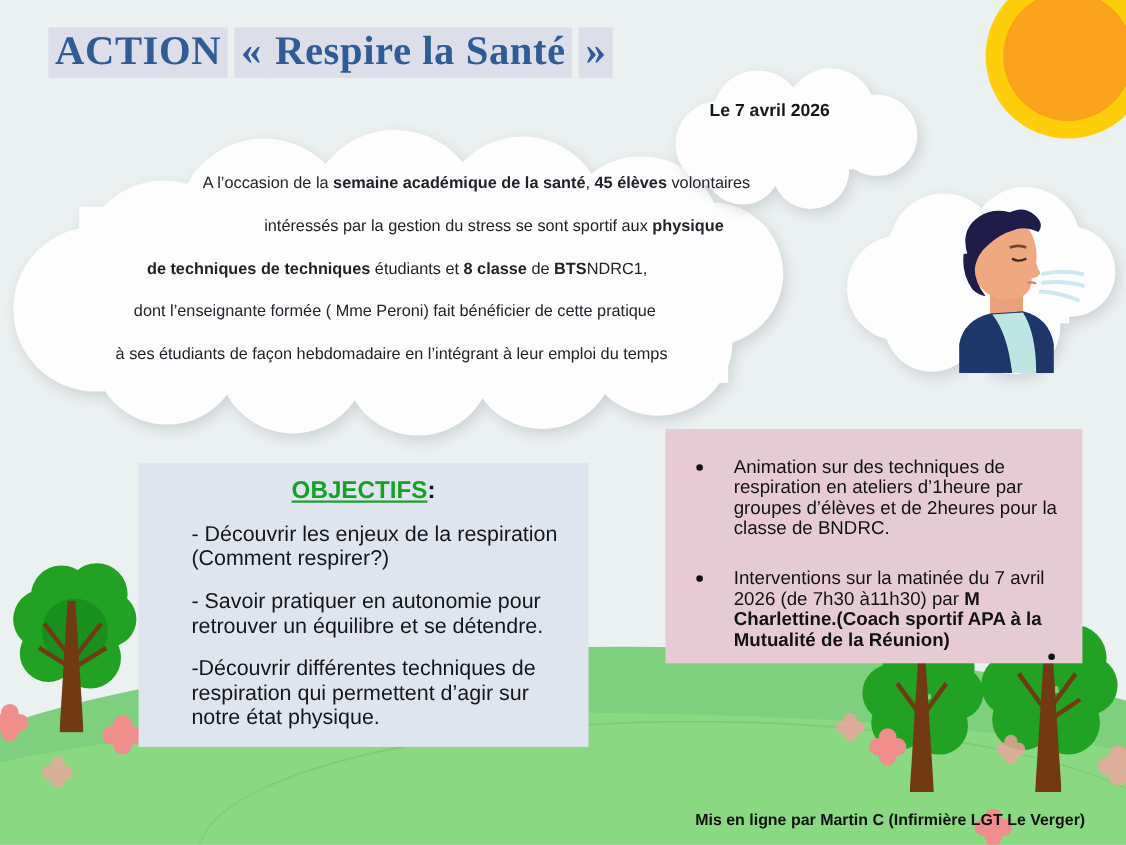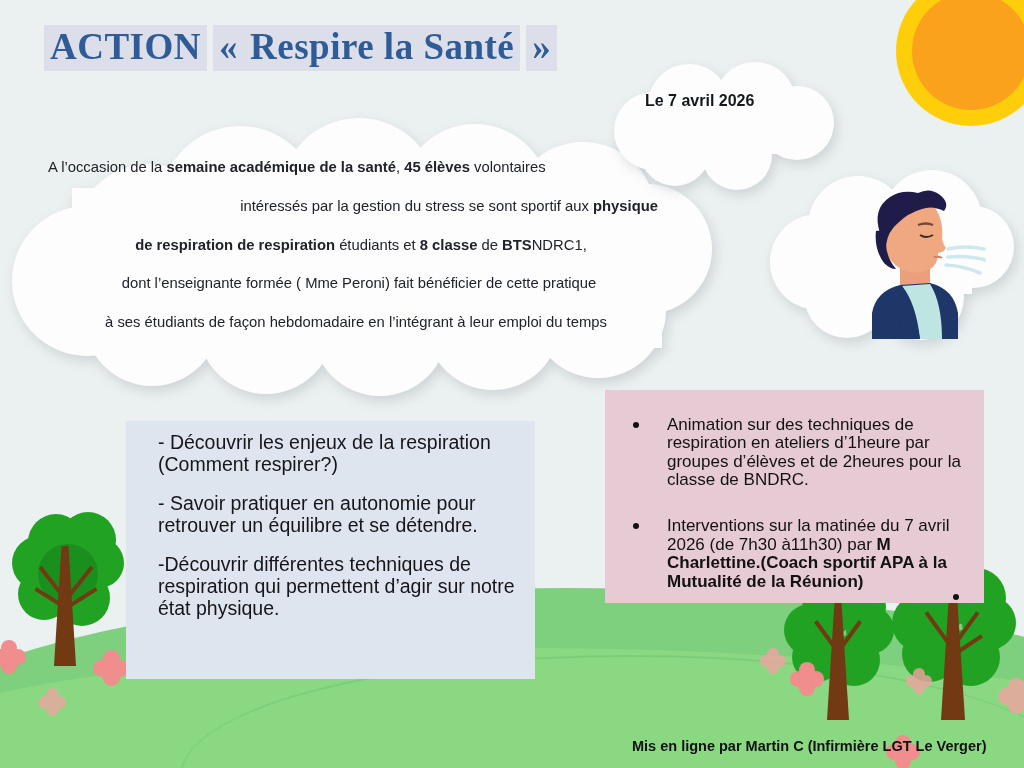--- a/index.html
+++ b/index.html
@@ -50,36 +50,36 @@
     color:#2f5c96;background:#dcdeea;padding:2px 6px 4px 6px;display:inline-block;line-height:1.08;
     white-space:pre;
   }
   #title-wrap .sp{display:inline-block;width:6px;}
 
   
   #maintext{position:absolute;left:30px;top:160px;width:652px;z-index:30;
             font-size:14.8px;color:#20232a;line-height:1.0;}
   #maintext p{margin:0 0 24px 0;}
   #maintext p:last-child{margin-bottom:0;}
-  #maintext .l1{text-align:left;padding-left:18px;}
+  #maintext .l1{text-align:right;padding-left:18px;}
   #maintext .l2{text-align:right;padding-right:24px;}
   #maintext .l3{text-align:center;padding-left:10px;}
   #maintext .l4{text-align:center;padding-left:6px;}
   #maintext .l5{text-align:center;}
   #maintext b{font-weight:bold;}
 
   
   #date-text{position:absolute;left:645px;top:92px;z-index:32;font-size:16px;font-weight:bold;color:#15181d;}
 
   
   #objectifs{position:absolute;left:126px;top:421px;width:409px;height:258px;z-index:35;
              background:#dfe5ee;box-sizing:border-box;padding:10px 12px 8px 12px;}
   #obj-head{text-align:center;font-size:22px;font-weight:bold;color:#16161a;margin:2px 0 14px 0;}
   #obj-head .g{color:#16a126;text-decoration:underline;}
-  #objectifs ul{list-style:none;margin:0;padding:0 0 0 20px;}
+  #objectifs ul{list-style:none;margin:16px;padding:0 0 0 20px;}
   #objectifs li{font-size:19.5px;line-height:1.13;color:#16161a;margin-bottom:17px;}
   #objectifs li:last-child{margin-bottom:0;}
 
   
   #pinkbox{position:absolute;left:605px;top:390px;width:379px;height:213px;z-index:35;
            background:#e7cbd4;box-sizing:border-box;padding:26px 14px 10px 14px;}
   #pinkbox ul{list-style:none;margin:0;padding:0;}
   #pinkbox li{position:relative;font-size:17px;line-height:1.08;color:#121212;
               padding-left:48px;margin-bottom:22px;}
   #pinkbox li:last-child{margin-bottom:0;margin-top:28px;}
@@ -225,21 +225,21 @@
   </div>
 
   <div id="maintext">
     <p class="l1">
       <span>A l’occasion de la </span><b>semaine académique de la santé</b><span>, </span><b>45 élèves</b><span> volontaires</span>
     </p>
     <p class="l2">
       <span>intéressés par la gestion du stress se sont sportif aux </span><b>physique</b>
     </p>
     <p class="l3">
-      <b>de respiration de respiration</b><span> étudiants et </span><b>8 classe</b><span> de </span><b>BTS</b><span>NDRC1,</span>
+      <b>de techniques de techniques</b><span> étudiants et </span><b>8 classe</b><span> de </span><b>BTS</b><span>NDRC1,</span>
     </p>
     <p class="l4">dont l’enseignante formée ( Mme Peroni) fait bénéficier de cette pratique</p>
     <p class="l5">à ses étudiants de façon hebdomadaire en l’intégrant à leur emploi du temps</p>
   </div>
 
   <div class="cloud" style="left:614px;top:62px;width:224px;height:120px;z-index:22;">
     <div class="puff" style="left:0px;  top:30px; width:78px;height:78px;"></div>
     <div class="puff" style="left:34px; top:2px;  width:82px;height:82px;"></div>
     <div class="puff" style="left:100px;top:0px;  width:82px;height:82px;"></div>
     <div class="puff" style="left:146px;top:24px; width:74px;height:74px;"></div>
@@ -284,20 +284,21 @@
       <path d="M110 70 Q130 68 148 73"></path>
       <path d="M108 78 Q126 79 142 86"></path>
     </g>
   </svg>
 
   <div id="title-wrap">
     <span class="t">ACTION</span><span class="sp"></span><span class="t">«</span><span class="t">Respire la Santé</span><span class="sp"></span><span class="t">»</span>
   </div>
 
   <div id="objectifs">
+    <div id="obj-head"><span class="g">OBJECTIFS</span><span>:</span></div>
     <ul>
       <li>- Découvrir les enjeux de la respiration (Comment respirer?)</li>
       <li>- Savoir pratiquer en autonomie pour retrouver un équilibre et se détendre.</li>
       <li>-Découvrir différentes techniques de respiration qui permettent d’agir sur notre état physique.</li>
     </ul>
   </div>
 
   <div id="pinkbox">
     <ul>
       <li>

